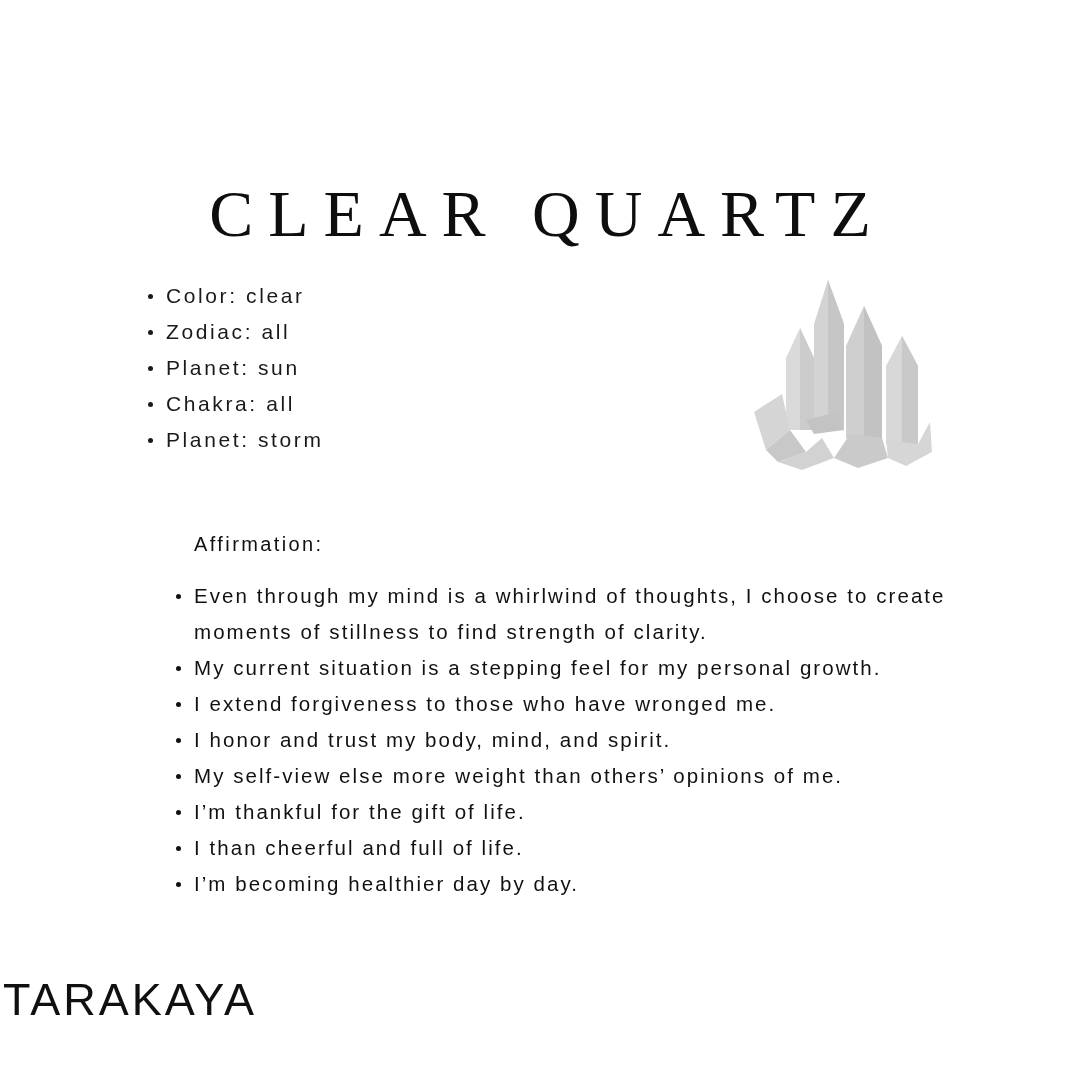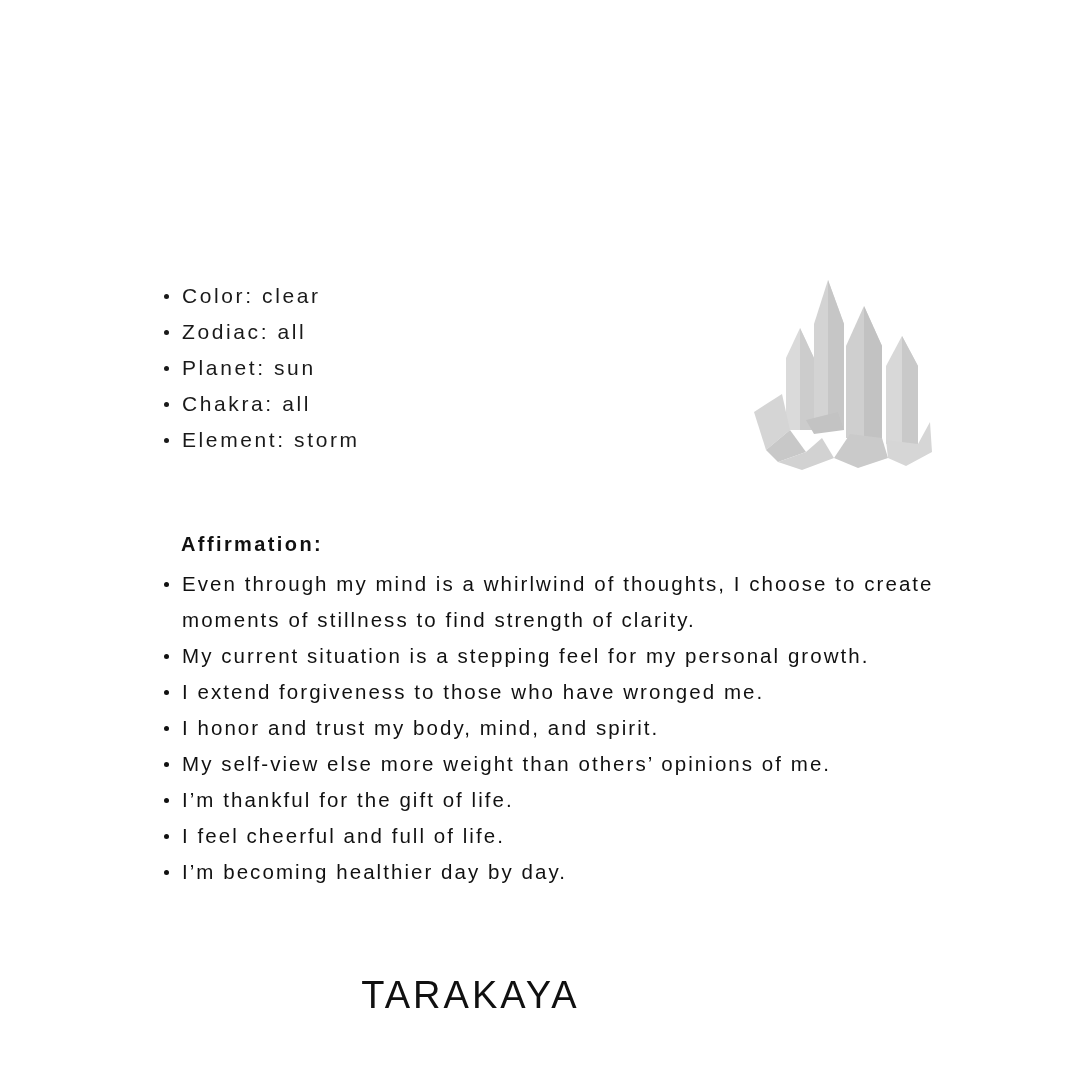--- a/index.html
+++ b/index.html
@@ -36,21 +36,21 @@
     letter-spacing: 15px;
     text-indent: 15px;
     color: #0e0e0e;
     white-space: nowrap;
   }
 
   
   .props {
     position: absolute;
     top: 278px;
-    left: 162px;
+    left: 146px;
     width: 520px;
     list-style: none;
     margin: 0;
     padding: 0;
   }
   .props li {
     position: relative;
     font-size: 21px;
     letter-spacing: 2.6px;
     line-height: 36px;
@@ -75,34 +75,34 @@
     top: 262px;
     left: 718px;
     width: 232px;
     height: 222px;
   }
 
   
   .affirm-heading {
     position: absolute;
     top: 533px;
-    left: 181px;
+    left: 194px;
     font-size: 20px;
-    font-weight: bold;
+    font-weight: normal;
     letter-spacing: 2.4px;
     color: #111111;
   }
 
   .affirmations {
     position: absolute;
     top: 566px;
     left: 162px;
     width: 870px;
     list-style: none;
-    margin: 0;
+    margin: 12px;
     padding: 0;
   }
   .affirmations li {
     position: relative;
     font-size: 20.5px;
     letter-spacing: 2.05px;
     line-height: 36px;
     color: #111111;
     padding-left: 20px;
     margin-bottom: 0;
@@ -117,39 +117,39 @@
     background: #111111;
     border-radius: 50%;
   }
 
   
   .brand {
     position: absolute;
     top: 974px;
     left: 0;
     width: 938px;
-    text-align: center;
-    font-size: 38px;
+    font-size: 45px;
     letter-spacing: 3px;
     text-indent: 3px;
     color: #101010;
   }
 </style>
 </head>
 <body>
 
 <div class="page">
 
+  <h1 class="title">CLEAR QUARTZ</h1>
 
   <ul class="props">
     <li>Color: clear</li>
     <li>Zodiac: all</li>
     <li>Planet: sun</li>
     <li>Chakra: all</li>
-    <li>Element: storm</li>
+    <li>Planet: storm</li>
   </ul>
 
   <div class="crystal">
     <svg viewBox="0 0 232 222" width="232" height="222" xmlns="http://www.w3.org/2000/svg">
       <g>
 
         <polygon points="96,62 110,18 126,62 126,168 96,168" fill="#d3d3d3"></polygon>
         <polygon points="110,18 126,62 126,168 110,168" fill="#c6c6c6"></polygon>
 
         <polygon points="68,96 82,66 96,96 96,168 68,168" fill="#dadada"></polygon>
@@ -174,19 +174,19 @@
 
   <div class="affirm-heading">Affirmation:</div>
 
   <ul class="affirmations">
     <li>Even through my mind is a whirlwind of thoughts, I choose to create moments of stillness to find strength of clarity.</li>
     <li> My current situation is a stepping feel for my personal growth.</li>
     <li>I extend forgiveness to those who have wronged me.</li>
     <li>I honor and trust my body, mind, and spirit.</li>
     <li>My self-view else more weight than others’ opinions of me.</li>
     <li>I’m thankful for the gift of life.</li>
-    <li>I feel cheerful and full of life.</li>
+    <li>I than cheerful and full of life.</li>
     <li>I’m becoming healthier day by day.</li>
   </ul>
 
   <div class="brand">TARAKAYA</div>
 
 </div>
 
 </body></html>

